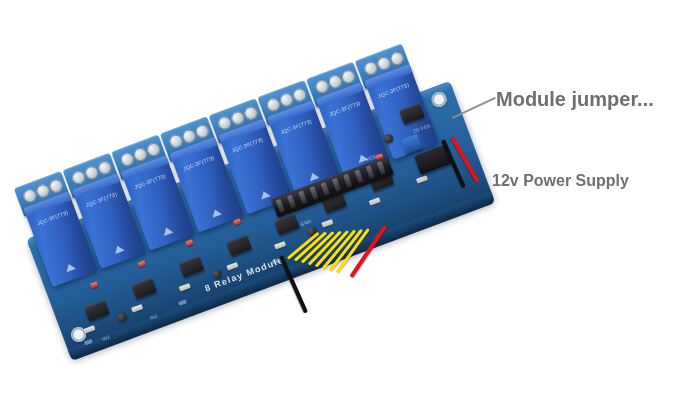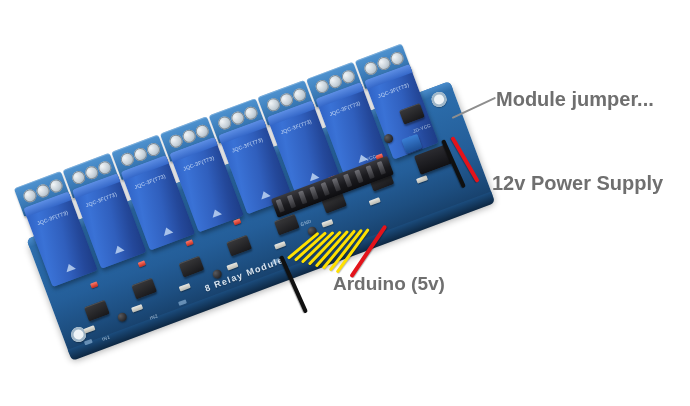--- a/index.html
+++ b/index.html
@@ -124,21 +124,21 @@
   .wire.black{background:#101010;box-shadow:0 1px 1px rgba(0,0,0,.35);}
   .wire.red{background:#e3131b;box-shadow:0 1px 1px rgba(0,0,0,.3);}
   .wire.yellow{background:#ffe000;box-shadow:0 1px 1px rgba(0,0,0,.25);}
 
   
   .label{
     position:absolute;color:#6f6f6f;font-weight:bold;white-space:nowrap;
     font-family:"Liberation Sans",sans-serif;
   }
   #lbl-remove{left:496px;top:88px;font-size:20px;}
-  #lbl-power{left:492px;top:172px;font-size:20px;}
+  #lbl-power{left:492px;top:172px;font-size:16px;}
   #lbl-arduino{left:333px;top:273px;font-size:19px;}
   .leader{position:absolute;background:#8e8e8e;height:1.6px;transform-origin:0 50%;border-radius:1px;}
 </style>
 </head>
 <body>
 
 <div id="stage">
 
   <div class="photo">
 
@@ -304,15 +304,14 @@
     <div class="wire yellow" style="left:330px;top:269px;width:52px;height:3.4px;transform:rotate(-52deg);"></div>
     <div class="wire yellow" style="left:337px;top:271px;width:54px;height:3.4px;transform:rotate(-54deg);"></div>
     <div class="wire red" style="left:351px;top:275px;width:62px;height:4px;transform:rotate(-56deg);"></div>
     <div class="wire black" style="left:281px;top:254px;width:62px;height:4px;transform:rotate(66deg);"></div>
 
     <div class="leader" style="left:452px;top:117px;width:48px;transform:rotate(-25deg);"></div>
   </div>
 
   <div class="label" id="lbl-remove">Module jumper...</div>
   <div class="label" id="lbl-power">12v Power Supply</div>
-  <div class="label" id="lbl-arduino">Arduino (5v)</div>
 
 </div>
 
 </body></html>

